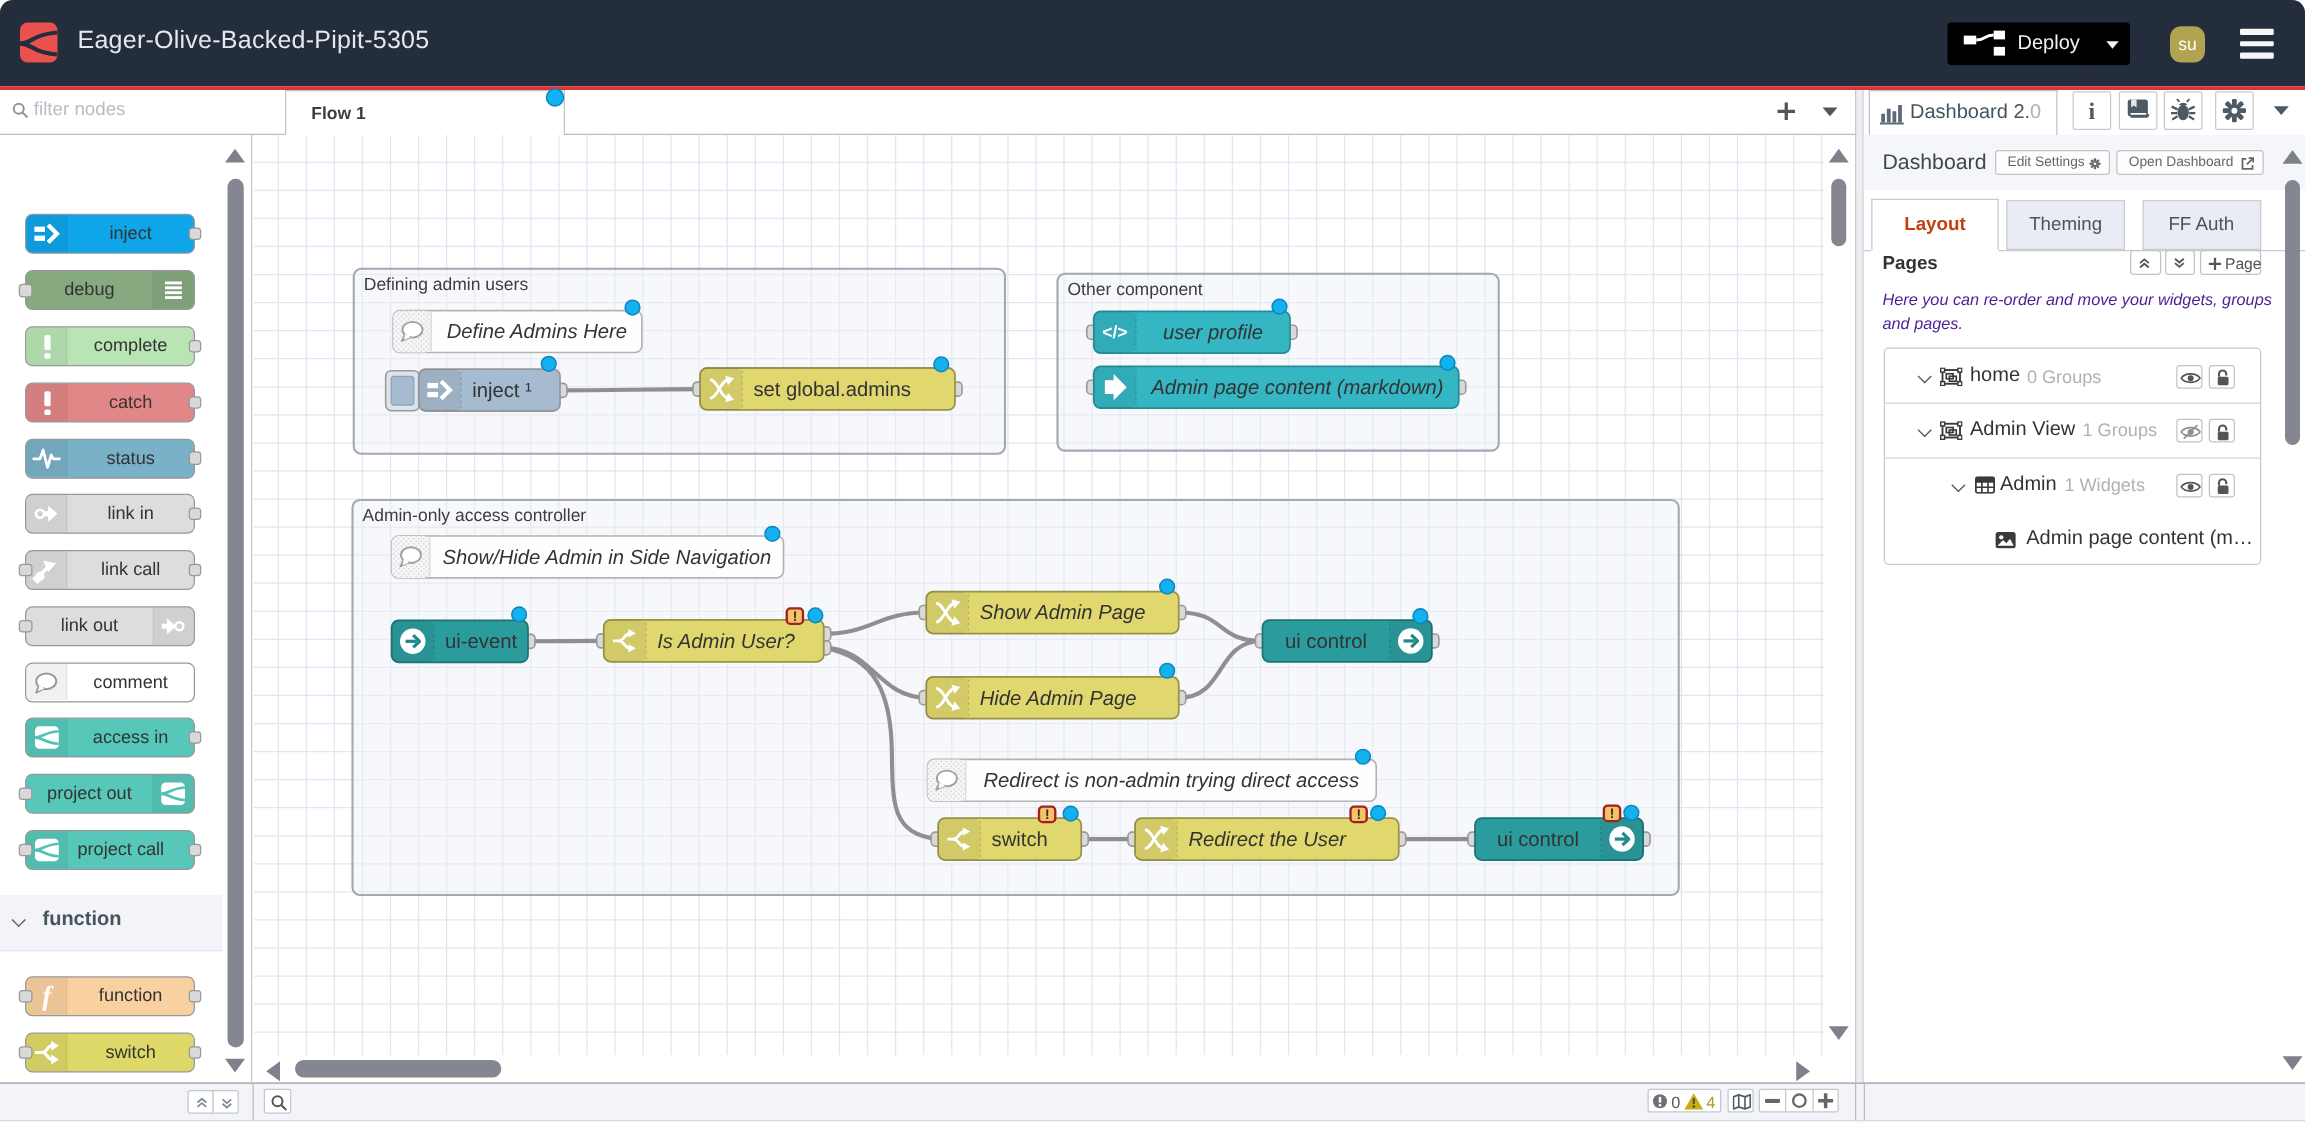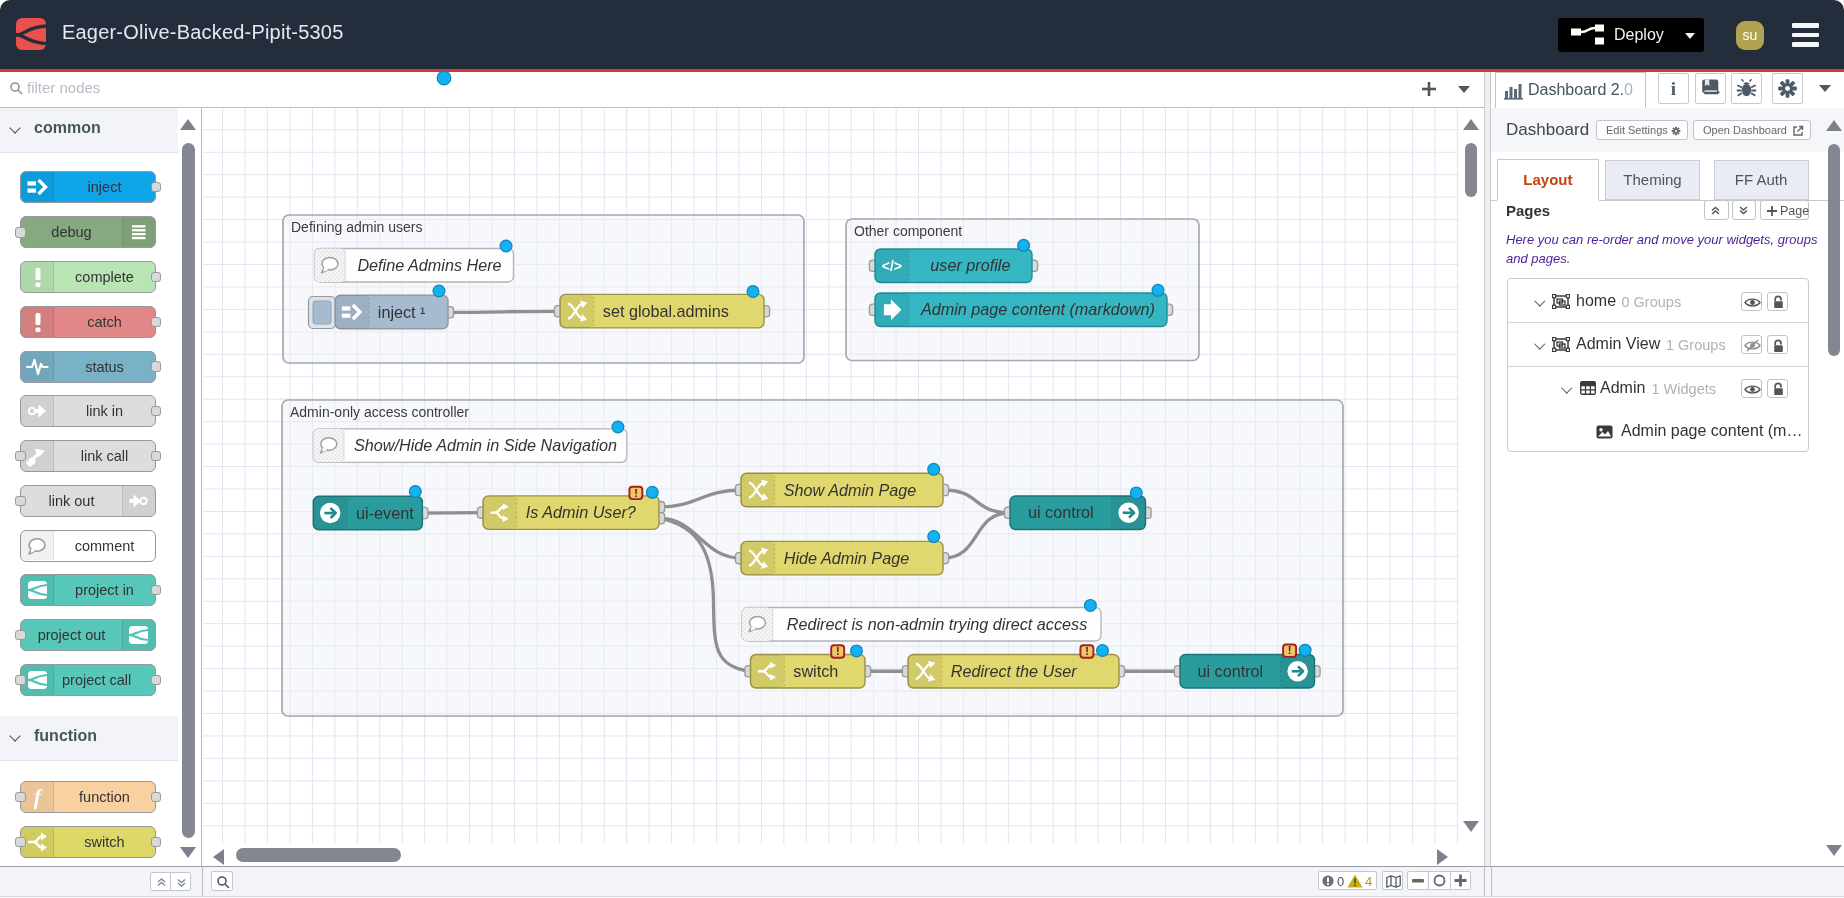--- a/index.html
+++ b/index.html
@@ -90,34 +90,33 @@
   <div class="hbar" style="top:23px"></div>
   <div class="hbar" style="top:32.5px"></div>
   <div class="hbar" style="top:42px"></div>
 
   <div id="tabstrip"></div>
   <svg width="14" height="14" viewBox="0 0 14 14" style="position:absolute;left:9px;top:81px;z-index:2">
     <circle cx="6" cy="6" r="4" fill="none" stroke="#8e959c" stroke-width="1.6"></circle>
     <line x1="9" y1="9" x2="13" y2="13" stroke="#8e959c" stroke-width="1.6"></line>
   </svg>
   <div id="filtertxt">filter nodes</div>
+  <div id="flowtab">
+      <div class="t">Flow 1</div>
+    </div>
   <svg width="16" height="16" viewBox="0 0 16 16" style="position:absolute;left:436px;top:70px;z-index:4">
     <circle cx="8" cy="8" r="6.8" fill="#13b1f0" stroke="#0d85bd" stroke-width="1.2"></circle>
   </svg>
   <svg width="16" height="16" viewBox="0 0 16 16" style="position:absolute;left:1421px;top:81px;z-index:2">
     <line x1="8" y1="1" x2="8" y2="15" stroke="#555" stroke-width="2.6"></line>
     <line x1="1" y1="8" x2="15" y2="8" stroke="#555" stroke-width="2.6"></line>
   </svg>
   <div style="position:absolute;left:1458px;top:86px;width:0;height:0;border-left:6px solid transparent;border-right:6px solid transparent;border-top:7px solid #555;z-index:2"></div>
 
   <div id="palette">
-    <div class="cat" style="top:0px;">
-        <div class="cv"></div>
-        <div class="ct">common</div>
-      </div>
     <div class="cat" style="top:608px;">
         <div class="cv"></div>
         <div class="ct">function</div>
       </div>
   </div>
   <div id="palnodes" style="position:absolute;left:0;top:108px;width:202px;height:758px;">
 <div class="pnode" style="top:63px;background:#0ea5e9;border-color:#96989d">
 <div class="icoL"></div>
 <svg width="33" height="30" viewBox="0 0 33 30" style="position:absolute;left:0;top:0">
           <rect x="6.5" y="9.3" width="8.5" height="4.2" fill="#fff"></rect>
@@ -205,21 +204,21 @@
         </svg>
 <div class="lab" style="text-align:center;left:33px;width:101px;">comment</div>
 </div>
 <div class="pnode" style="top:466px;background:#57c7b9;border-color:#96989d">
 <div class="icoL"></div>
 <svg width="33" height="30" viewBox="0 0 33 30" style="position:absolute;left:0;top:0">
           <rect x="7" y="6" width="19" height="18" rx="3.5" fill="#fff"></rect>
           <path d="M7 15 C 14 15 13 11 26 10" fill="none" stroke="#50c3b5" stroke-width="2.2"></path>
           <path d="M7 15 C 14 15 13 19 26 20" fill="none" stroke="#50c3b5" stroke-width="2.2"></path>
         </svg>
-<div class="lab" style="text-align:center;left:33px;width:101px;">project in</div>
+<div class="lab" style="text-align:center;left:33px;width:101px;">access in</div>
 <div class="pport pR"></div>
 </div>
 <div class="pnode" style="top:511px;background:#57c7b9;border-color:#96989d">
 <div class="icoR"></div>
 <svg width="33" height="30" viewBox="0 0 33 30" style="position:absolute;right:0;top:0">
           <rect x="7" y="6" width="19" height="18" rx="3.5" fill="#fff"></rect>
           <path d="M7 15 C 14 15 13 11 26 10" fill="none" stroke="#50c3b5" stroke-width="2.2"></path>
           <path d="M7 15 C 14 15 13 19 26 20" fill="none" stroke="#50c3b5" stroke-width="2.2"></path>
         </svg>
 <div class="lab" style="text-align:center;left:0px;width:101px;">project out</div>

